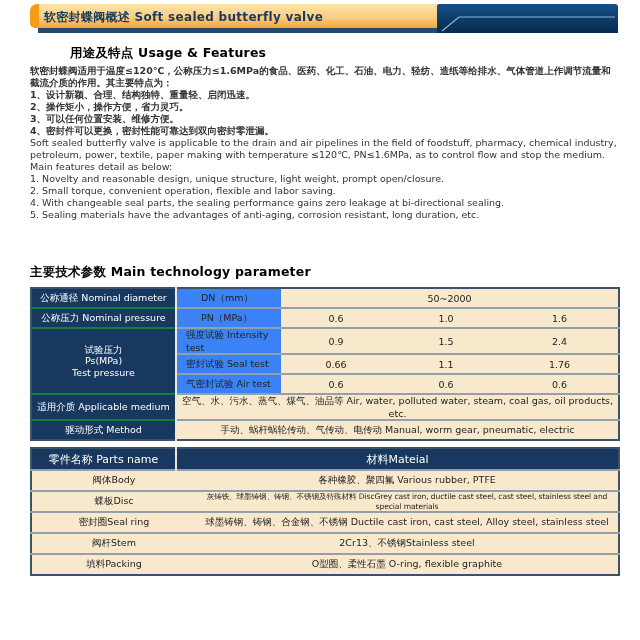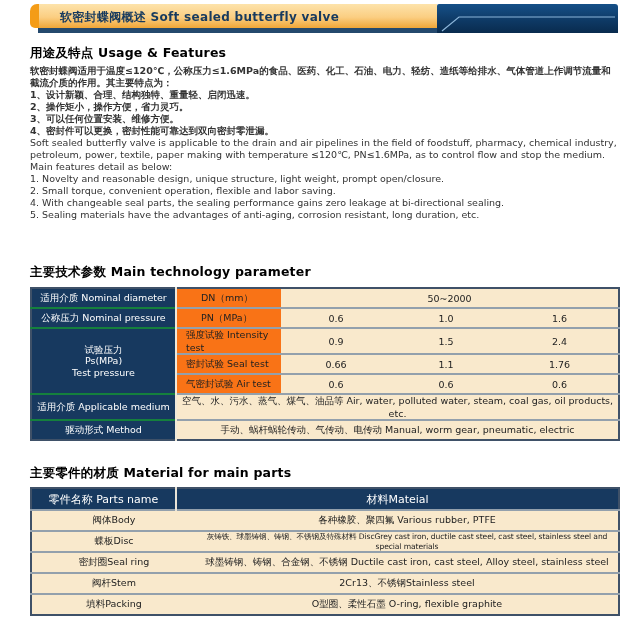--- a/index.html
+++ b/index.html
@@ -17,27 +17,27 @@
     border-left:9px solid #f49c17;border-radius:7px 0 0 5px;
   }
   .banner-strip{position:absolute;left:8px;top:24px;width:402px;height:5px;background:#24496d;}
   .banner-navy{
     position:absolute;left:407px;right:0;top:0;height:29px;
     background:linear-gradient(180deg,#155088 0%,#0e3a66 55%,#092b4e 100%);
     border-radius:2px 3px 0 0;
   }
   .banner-navy svg{position:absolute;left:0;top:0;}
   .banner-title{
-    position:absolute;left:30px;top:5px;font-size:12px;font-weight:bold;
+    position:absolute;left:14px;top:5px;font-size:12px;font-weight:bold;
     color:#173a5e;letter-spacing:0.3px;white-space:nowrap;
   }
 
   
   .heading{font-size:12.5px;font-weight:bold;color:#000;line-height:16px;letter-spacing:0.2px;}
-  .h-usage{margin-top:12px;}
+  .h-usage{margin-top:12px;margin-left:40px;}
   .h-tech{margin-top:43px;}
   .h-mat{margin-top:24px;}
   .cn{font-size:9.5px;line-height:12px;color:#333;font-weight:600;}
   .cn-intro{margin-top:4px;}
   .en{font-size:9.5px;line-height:12px;color:#333;}
   .en-intro{}
 
   
   table{border-collapse:collapse;table-layout:fixed;width:588px;}
   .tech-table{margin-top:7px;}
@@ -46,21 +46,21 @@
   td,th{padding:0 4px;overflow:hidden;}
   .tech-table td{height:18px;border-top:2px solid #93a0ac;font-size:9.5px;}
   .tech-table tr:first-child td{border-top:none;}
   td.navy,th.navy{
     background:#17395f;color:#ffffff;text-align:center;
     border-right:2px solid #efe9da;font-size:9.5px;
   }
   .tech-table td.navy{border-top:2px solid #15803d;}
   .tech-table tr:first-child td.navy{border-top:none;}
   td.navy .stack{line-height:11.5px;}
-  td.sub{background:#f97316;color:#222;text-align:left;padding-left:9px;}
+  td.sub{background:#3b82f6;color:#222;text-align:left;padding-left:9px;}
   td.sub.indent{padding-left:24px;}
   td.val{background:#f9e9cc;color:#222;text-align:center;}
   .mat-table th{height:20px;background:#17395f;color:#fff;font-weight:normal;font-size:11px;text-align:center;}
   .mat-table th:first-child{border-right:2px solid #e9e4d7;}
   .mat-table td{height:19px;background:#f9e9cc;color:#222;font-size:9.5px;text-align:center;border-top:2px solid #93a0ac;padding-left:24px;}
   .mat-table td.tight{font-size:7.6px;letter-spacing:-0.1px;}
 </style>
 </head>
 <body>
 
@@ -95,21 +95,21 @@
     <table class="tech-table">
       <colgroup>
         <col style="width:145px">
           <col style="width:105px">
           <col style="width:110px">
           <col style="width:110px">
           <col style="width:118px">
       </colgroup>
       <tbody>
         <tr>
-          <td class="navy">适用介质 Nominal diameter</td>
+          <td class="navy">公称通径 Nominal diameter</td>
           <td class="sub indent">DN（mm）</td>
           <td class="val" colspan="3">50~2000</td>
         </tr>
         <tr>
           <td class="navy">公称压力 Nominal pressure</td>
           <td class="sub indent">PN（MPa）</td>
           <td class="val">0.6</td>
           <td class="val">1.0</td>
           <td class="val">1.6</td>
         </tr>
@@ -140,21 +140,20 @@
           <td class="navy">适用介质 Applicable medium</td>
           <td class="val" colspan="4">空气、水、污水、蒸气、煤气、油品等 Air, water, polluted water, steam, coal gas, oil products, etc.</td>
         </tr>
         <tr>
           <td class="navy">驱动形式 Method</td>
           <td class="val" colspan="4">手动、蜗杆蜗轮传动、气传动、电传动 Manual, worm gear, pneumatic, electric</td>
         </tr>
       </tbody>
     </table>
 
-    <div class="heading h-mat">主要零件的材质 Material for main parts</div>
     <table class="mat-table">
       <colgroup>
         <col style="width:145px">
           <col style="width:443px">
       </colgroup>
       <tbody>
         <tr>
           <th>零件名称 Parts name</th>
           <th>材料Mateial</th>
         </tr>

